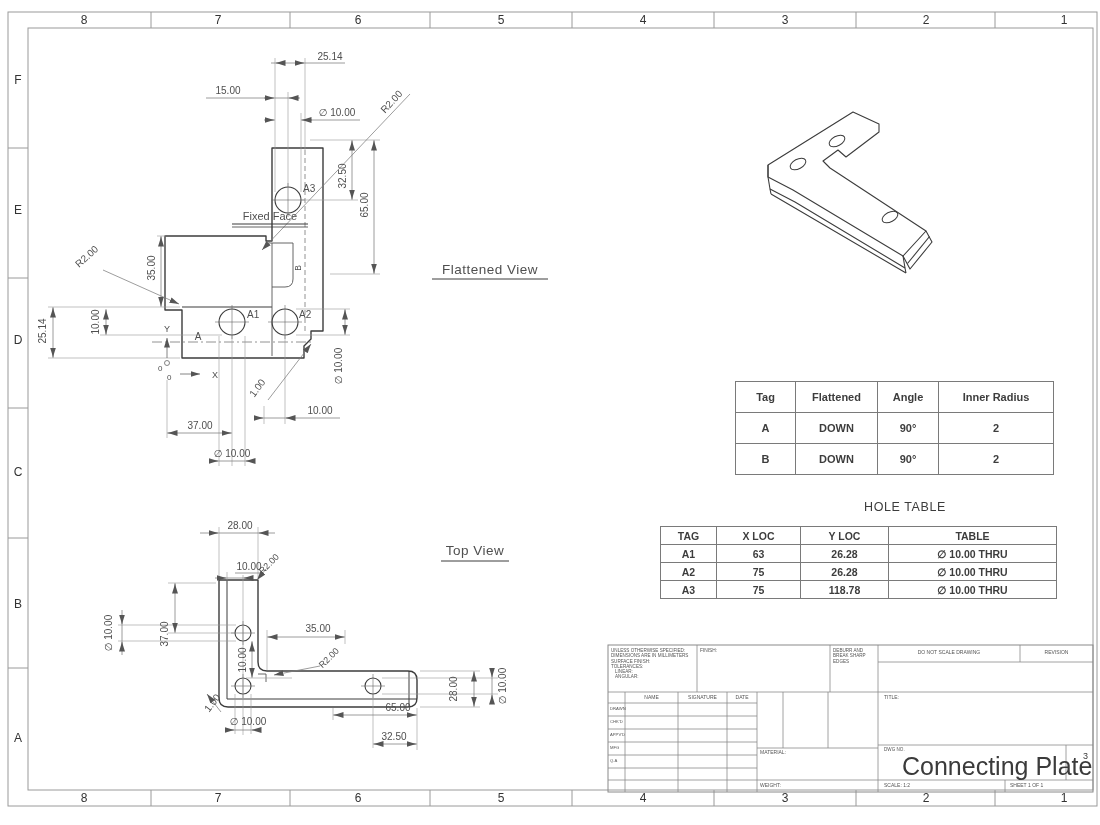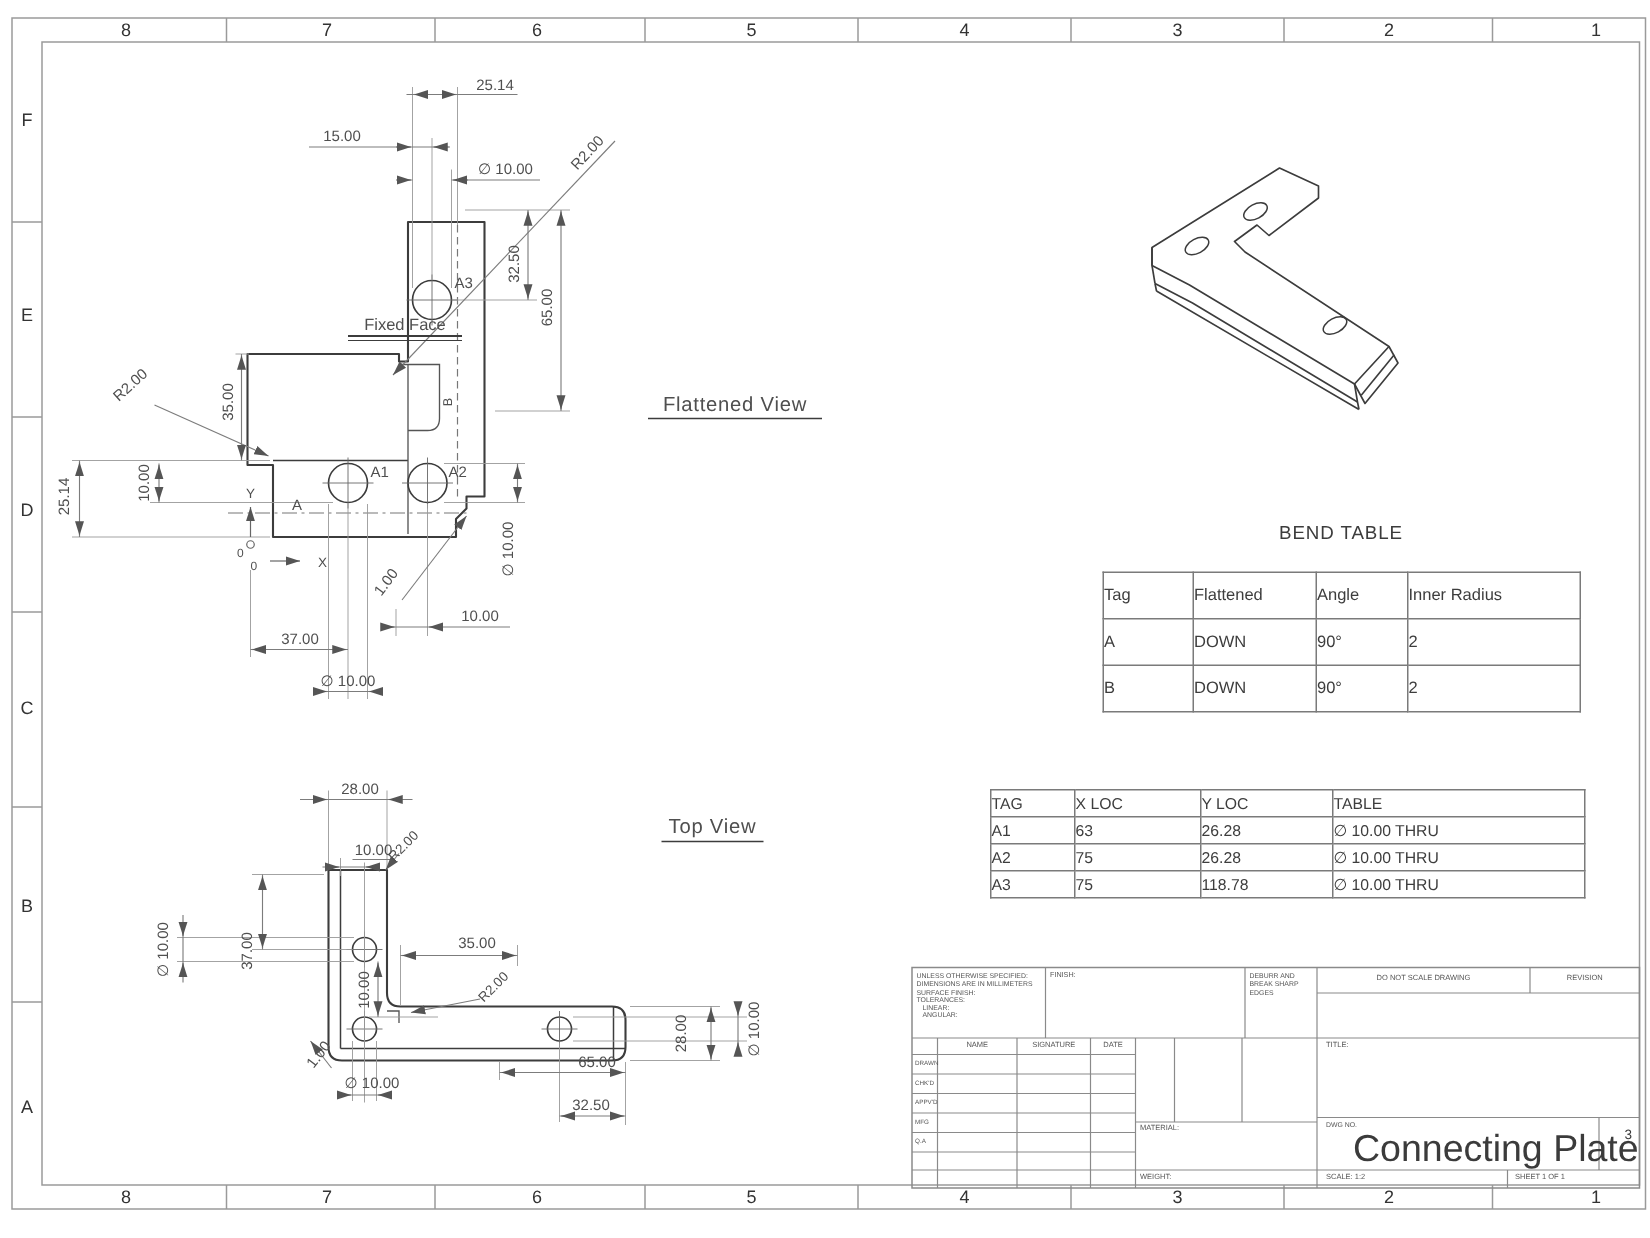--- a/index.html
+++ b/index.html
@@ -3,22 +3,22 @@
 <meta charset="utf-8">
 <style>
   html,body{margin:0;padding:0;background:#fff;}
   .page{position:relative;width:1100px;height:825px;background:#fff;overflow:hidden;
         font-family:"Liberation Sans",sans-serif;color:#444;}
   .abs{position:absolute;}
   svg text{font-family:"Liberation Sans",sans-serif;fill:#4f4f4f;}
   .zone{position:absolute;font-size:12px;color:#333;width:20px;text-align:center;}
   .vtitle{position:absolute;text-align:center;font-size:12.5px;letter-spacing:.6px;color:#3c3c3c;}
   table.dwg{position:absolute;border-collapse:collapse;table-layout:fixed;background:#fff;}
-  table.dwg td,table.dwg th{border:1px solid #7a7a7a;text-align:left;vertical-align:middle;
-        font-weight:normal;color:#3d3d3d;padding:0;}
+  table.dwg td,table.dwg th{border:1px solid #7a7a7a;text-align:center;vertical-align:middle;
+        font-weight:bold;color:#3d3d3d;padding:0;}
   .bt td,.bt th{font-size:11px;height:30px;}
   .ht td,.ht th{font-size:10.5px;height:17px;}
   .tb{position:absolute;color:#555;line-height:1.15;white-space:nowrap;}
   .big-title{position:absolute;font-size:25px;color:#3b3b3b;white-space:nowrap;text-align:center;margin-left:24px;}
 </style>
 </head>
 <body>
 
 <div class="page">
 
@@ -286,21 +286,20 @@
     <span class="zone" style="left:916px;top:791px">2</span>
     <span class="zone" style="left:1054px;top:791px">1</span>
     <span class="zone" style="left:8px;top:73px">F</span>
     <span class="zone" style="left:8px;top:203px">E</span>
     <span class="zone" style="left:8px;top:333px">D</span>
     <span class="zone" style="left:8px;top:465px">C</span>
     <span class="zone" style="left:8px;top:597px">B</span>
     <span class="zone" style="left:8px;top:731px">A</span>
   </div>
 
-  <div class="vtitle" style="left:735px;top:348px;width:318px">BEND TABLE</div>
   <table class="dwg bt" style="left:735px;top:381px;width:318px">
     <colgroup>
         <col style="width:60px">
         <col style="width:82px">
         <col style="width:61px">
         <col style="width:115px">
       </colgroup>
     <tbody>
         <tr>
       <th>Tag</th>
@@ -316,20 +315,21 @@
     </tr>
     <tr>
       <td>B</td>
       <td>DOWN</td>
       <td>90°</td>
       <td>2</td>
     </tr>
   </tbody>
     </table>
 
+  <div class="vtitle" style="left:750px;top:500px;width:310px">HOLE TABLE</div>
   <table class="dwg ht" style="left:660px;top:526px;width:396px">
     <colgroup>
         <col style="width:56px">
         <col style="width:84px">
         <col style="width:88px">
         <col style="width:168px">
       </colgroup>
     <tbody>
         <tr>
       <th>TAG</th>

